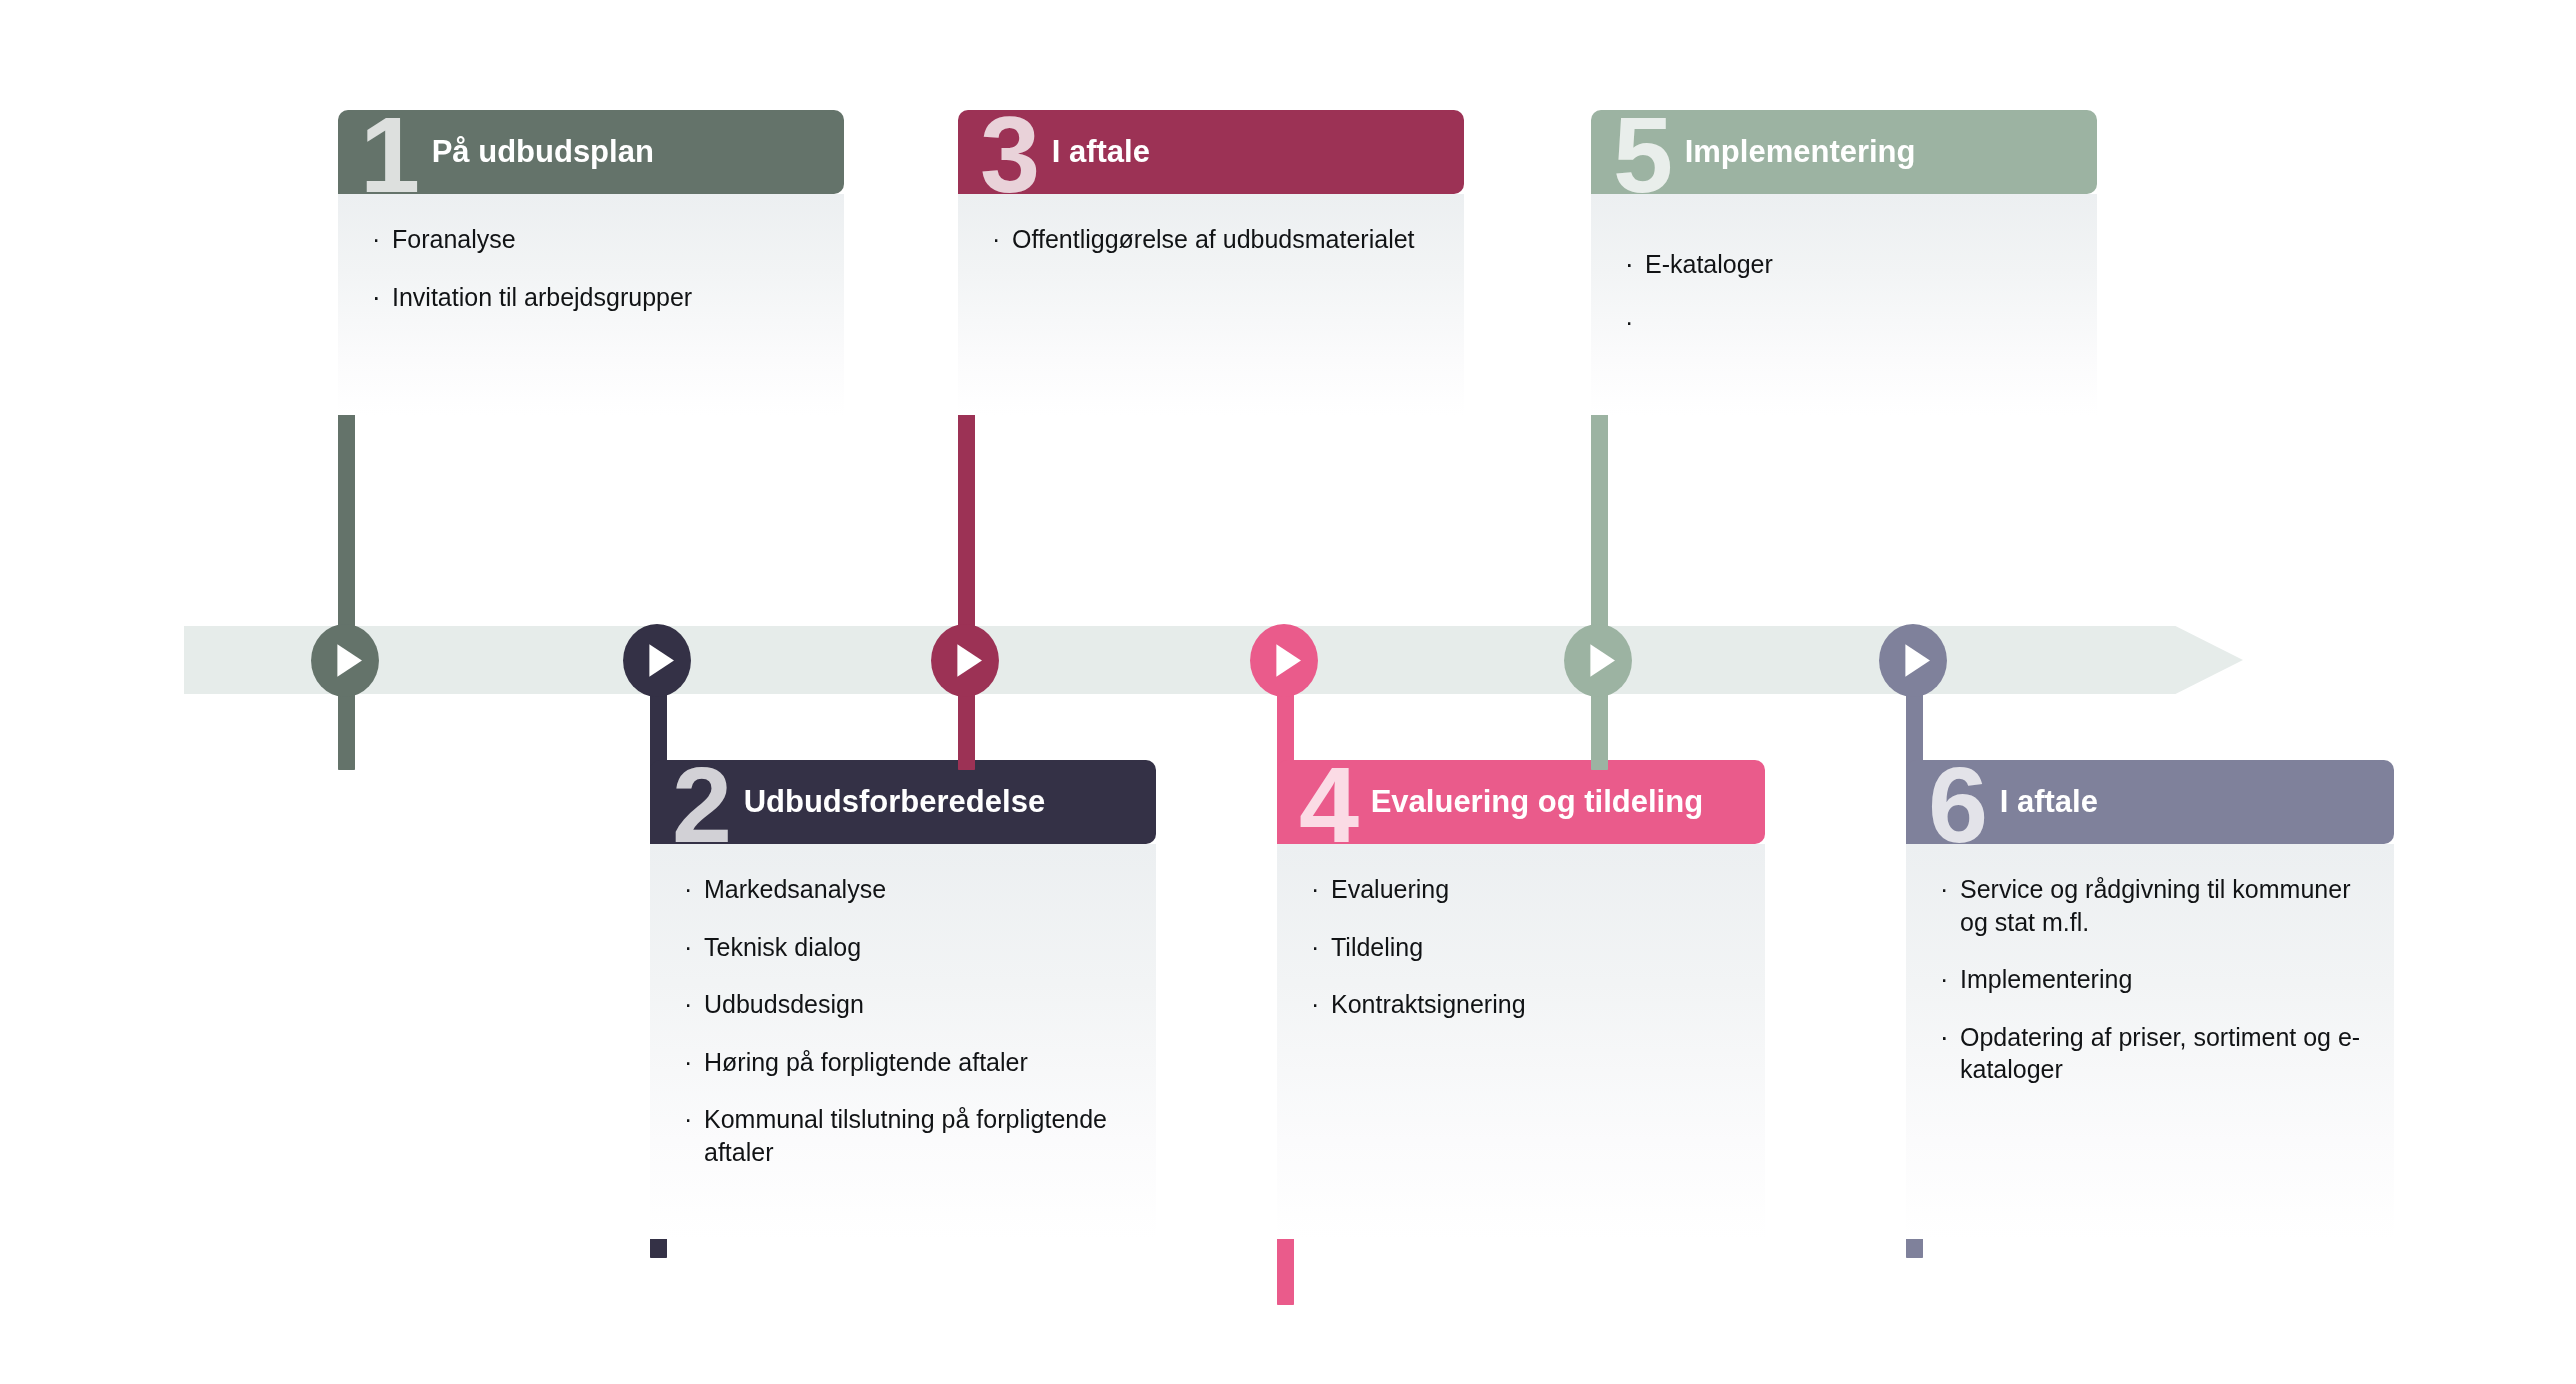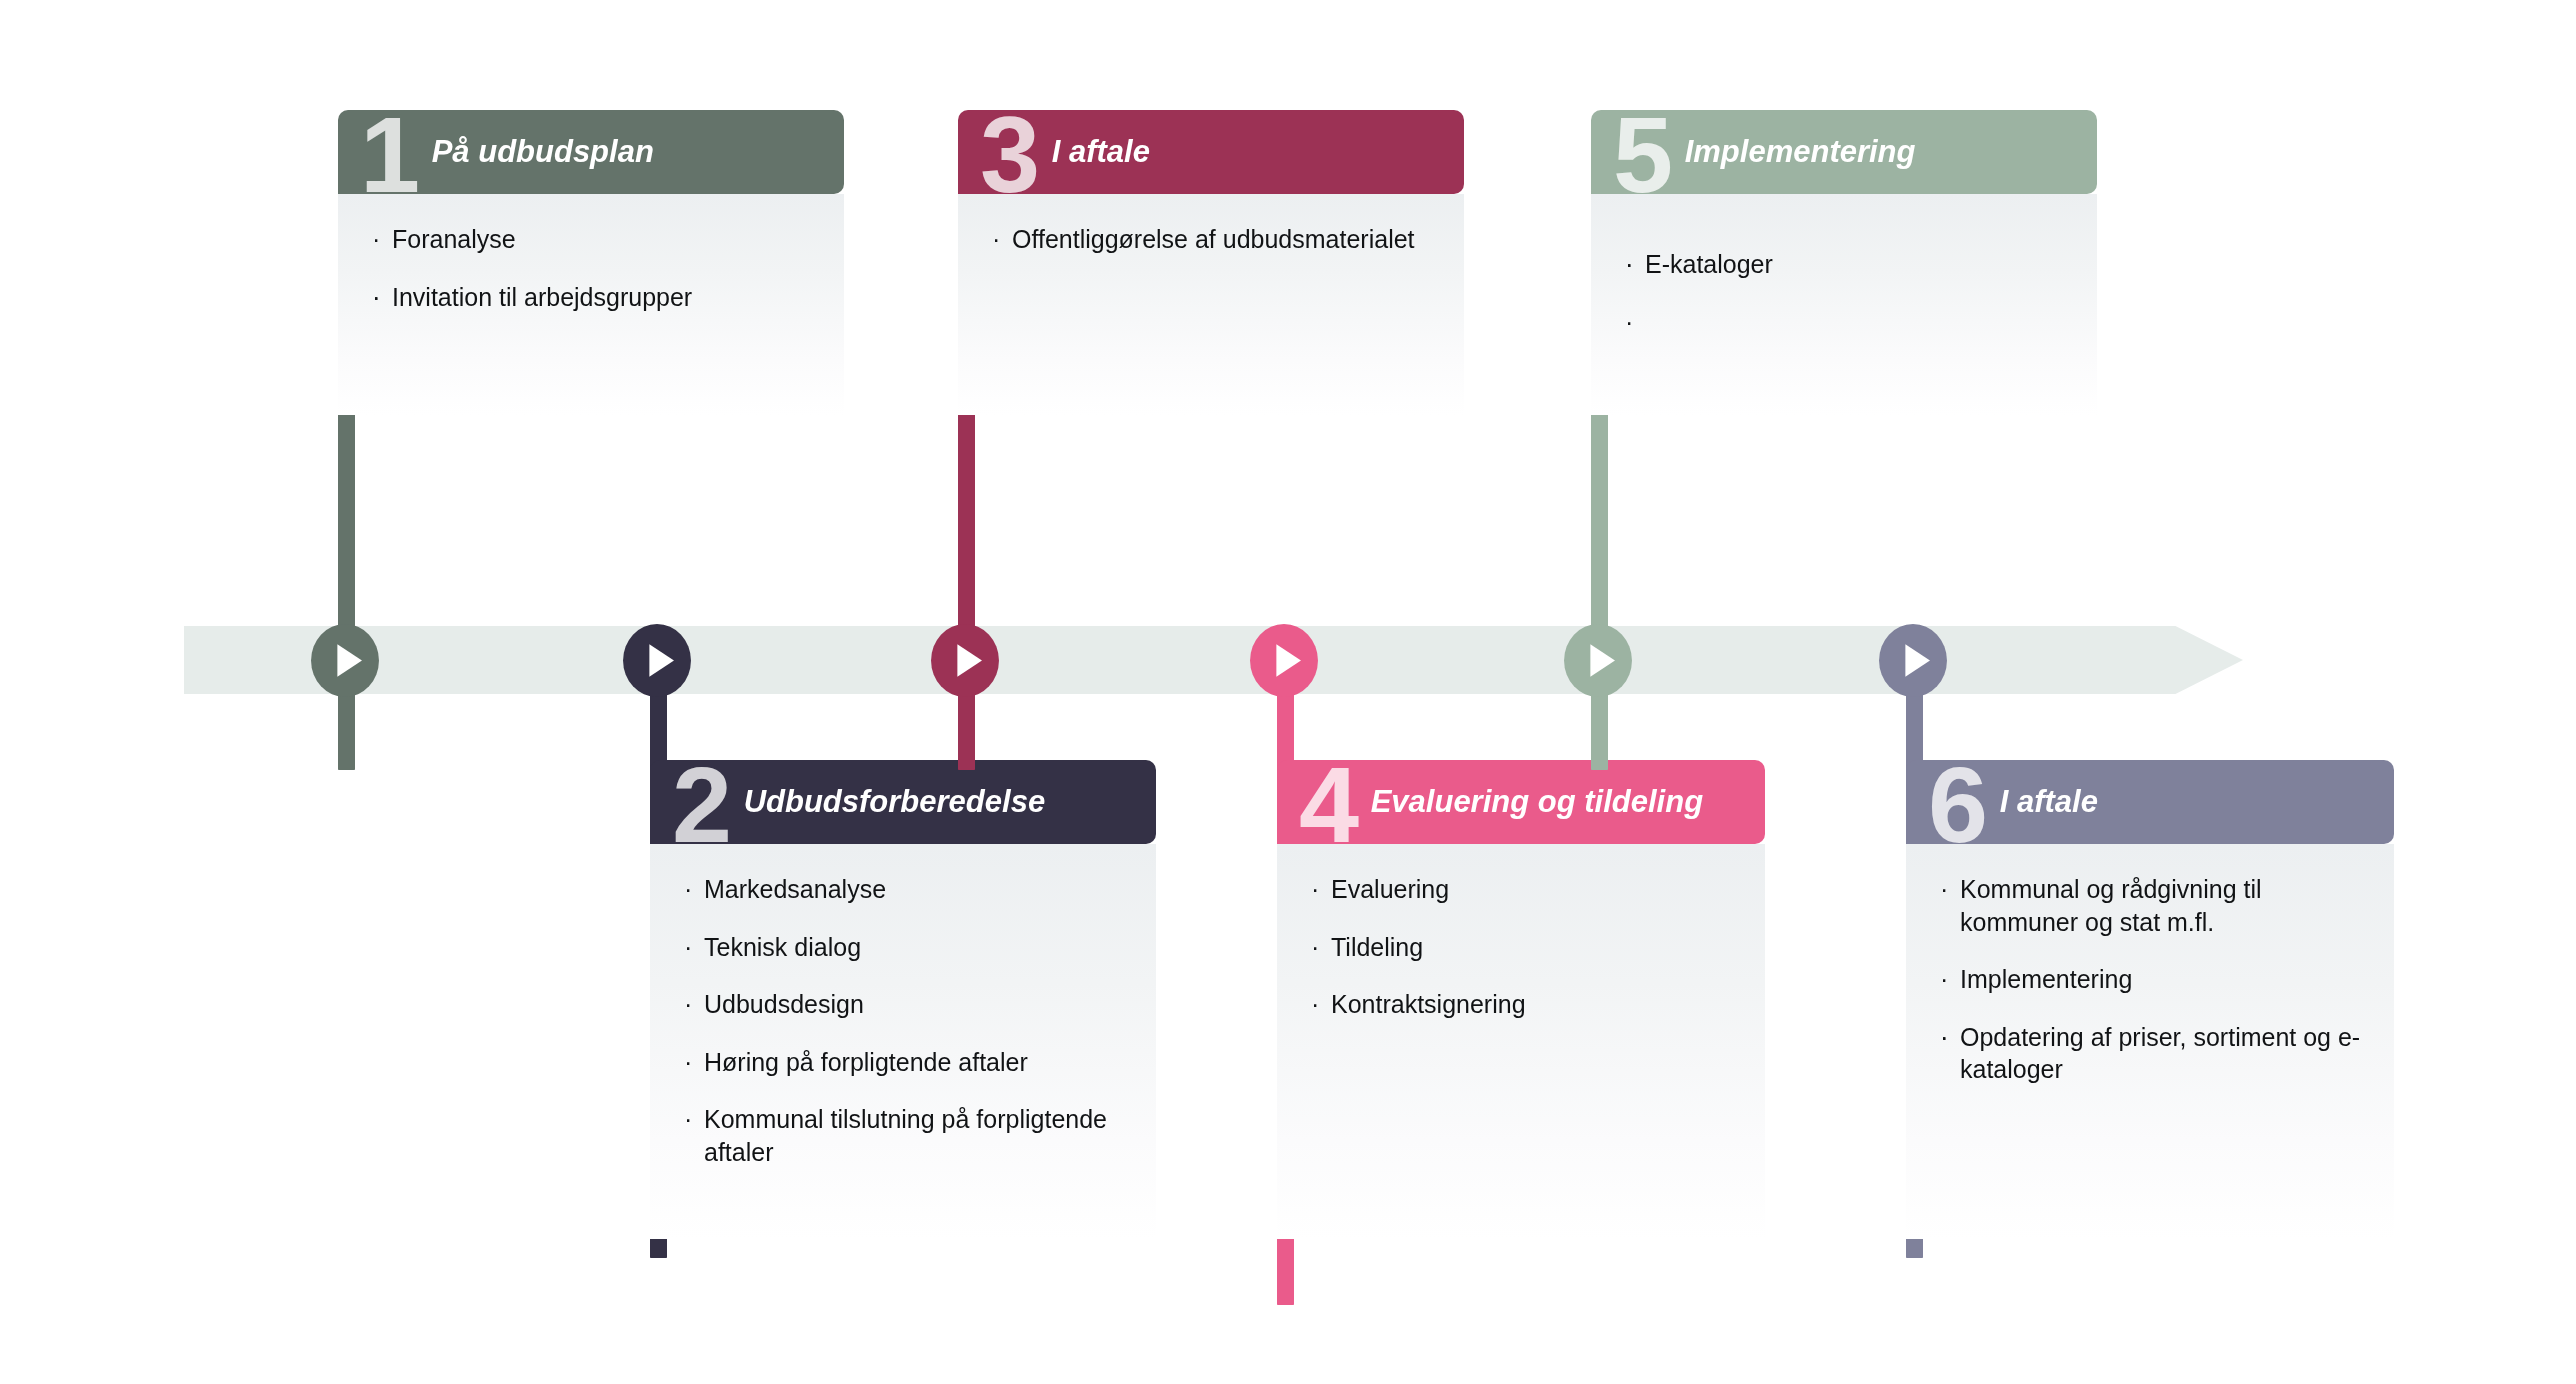--- a/index.html
+++ b/index.html
@@ -36,21 +36,20 @@
     color:rgba(255,255,255,.78);
     letter-spacing:-3.4px;
     flex:0 0 auto;
     margin:0 15px 0 0;
     position:relative;top:3.4px;
     user-select:none;
   }
   .headtitle{
     color:#ffffff;font-size:31px;font-weight:bold;line-height:1.15;
     flex:1 1 auto;
-    font-style:italic;
   }
   .card-body{
     position:relative;
     background:linear-gradient(180deg,#eceff1 0%,#f2f4f5 35%,#fbfbfc 75%,#ffffff 100%);
     padding:29px 29px 22px 34px;
     box-sizing:border-box;
   }
   .bullets{list-style:none;margin:0;padding:0;}
   .bullets li{
     position:relative;
@@ -205,21 +204,21 @@
 
   <div class="step down" id="step6">
     <div class="stem" style="background:#7f819b;"></div>
     <div class="card">
       <div class="card-head" style="background:#7f819b;">
         <span class="bignum">6</span>
         <span class="headtitle">I aftale</span>
       </div>
       <div class="card-body">
         <ul class="bullets">
-          <li><span class="dot">·</span><span>Kommunal og rådgivning til kommuner og stat m.fl.</span></li>
+          <li><span class="dot">·</span><span>Service og rådgivning til kommuner og stat m.fl.</span></li>
           <li><span class="dot">·</span><span>Implementering</span></li>
           <li><span class="dot">·</span></li>
           <li><span class="dot">·</span><span>Opdatering af priser, sortiment og e-kataloger</span></li>
         </ul>
       </div>
     </div>
   </div>
 
   <div class="marker" id="m1">
     <svg viewBox="0 0 80 86" aria-hidden="true">

